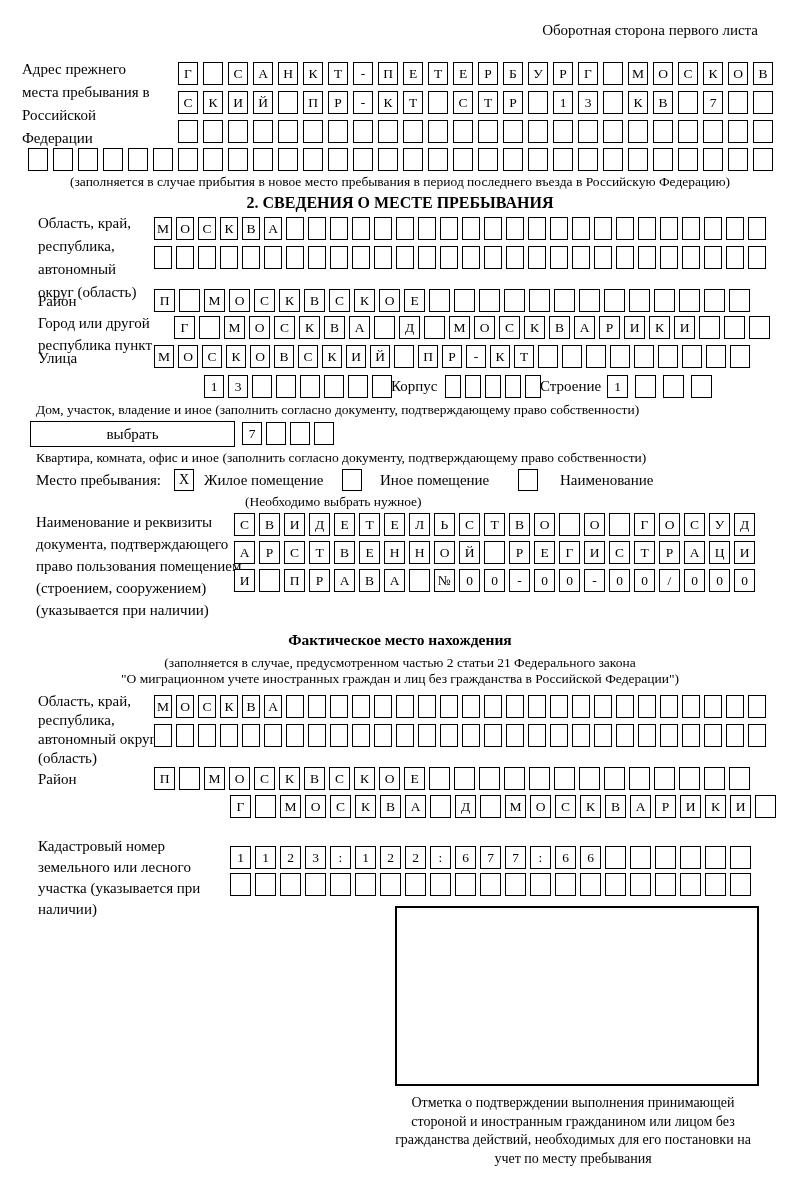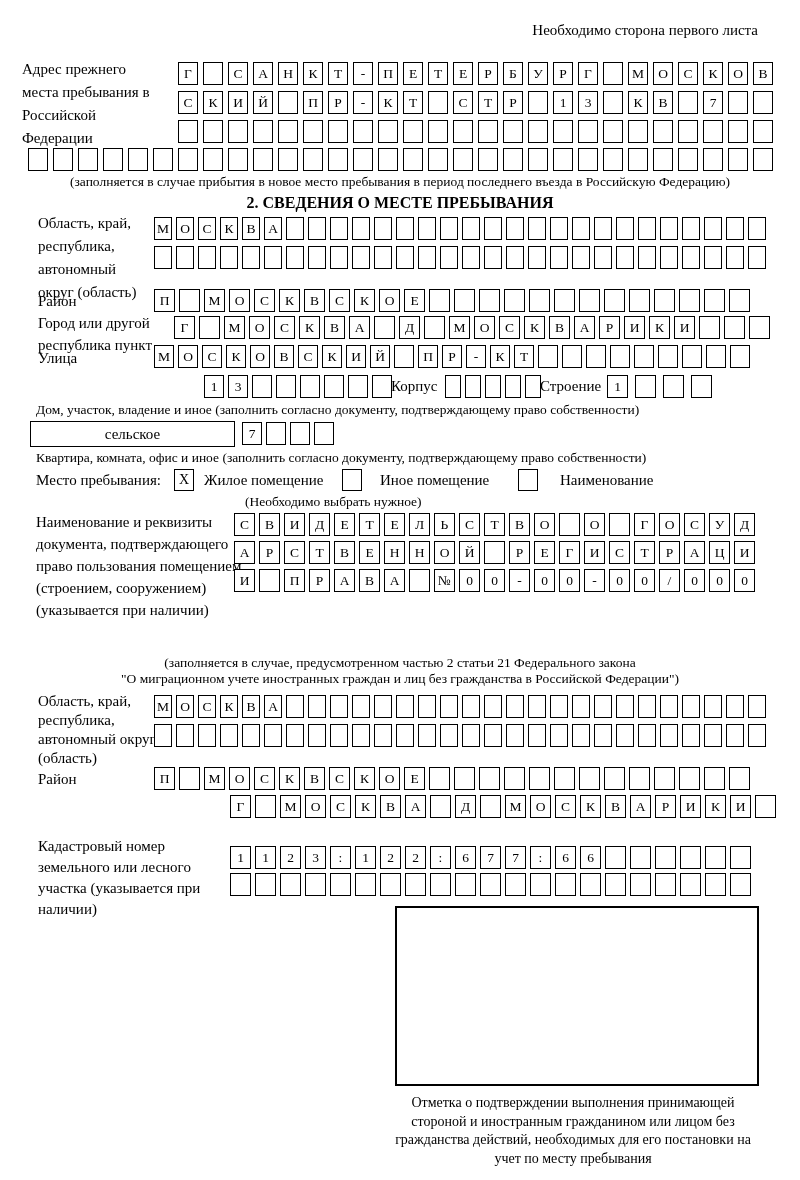--- a/index.html
+++ b/index.html
@@ -22,21 +22,21 @@
         text-align:center;font-size:14px;line-height:19px;background:#fff;}
   .inline-lbl{position:absolute;font-size:15px;}
   .bigbox{position:absolute;border:2px solid #000;background:#fff;}
   .caption{position:absolute;font-size:14px;line-height:18.5px;text-align:center;}
 </style>
 </head>
 <body>
 
 <div class="page">
 
-  <div class="abs" style="top:22px;right:42px;font-size:15px;">Необходимо сторона первого листа</div>
+  <div class="abs" style="top:22px;right:42px;font-size:15px;">Оборотная сторона первого листа</div>
 
   <div class="lbl" style="left:22px;top:58px;width:140px;">Адрес прежнего места пребывания в Российской Федерации</div>
   <div class="cellrow" style="left: 178px; top: 62px; gap: 5px;">
       <div class="cell" style="width: 20px;">Г</div>
       <div class="cell" style="width: 20px;"></div>
       <div class="cell" style="width: 20px;">С</div>
       <div class="cell" style="width: 20px;">А</div>
       <div class="cell" style="width: 20px;">Н</div>
       <div class="cell" style="width: 20px;">К</div>
       <div class="cell" style="width: 20px;">Т</div>
@@ -313,21 +313,21 @@
     </div>
   <div class="inline-lbl" style="left:540px;top:378px;">Строение</div>
   <div class="cellrow" style="left: 607px; top: 375px; gap: 7px;">
       <div class="cell" style="width: 21px;">1</div>
       <div class="cell" style="width: 21px;"></div>
       <div class="cell" style="width: 21px;"></div>
       <div class="cell" style="width: 21px;"></div>
     </div>
   <div class="note" style="left:36px;top:402px;">Дом, участок, владение и иное (заполнить согласно документу, подтверждающему право собственности)</div>
 
-  <div class="wbox" style="left:30px;top:421px;width:205px;">сельское</div>
+  <div class="wbox" style="left:30px;top:421px;width:205px;">выбрать</div>
   <div class="cellrow" style="left: 242px; top: 422px; gap: 4px;">
       <div class="cell" style="width: 20px;">7</div>
       <div class="cell" style="width: 20px;"></div>
       <div class="cell" style="width: 20px;"></div>
       <div class="cell" style="width: 20px;"></div>
     </div>
   <div class="note" style="left:36px;top:450px;">Квартира, комната, офис и иное (заполнить согласно документу, подтверждающему право собственности)</div>
 
   <div class="inline-lbl" style="left:36px;top:472px;">Место пребывания:</div>
   <div class="cbox" style="left:174px;top:469px;">X</div>
@@ -402,20 +402,21 @@
       <div class="cell" style="width: 21px;">0</div>
       <div class="cell" style="width: 21px;">-</div>
       <div class="cell" style="width: 21px;">0</div>
       <div class="cell" style="width: 21px;">0</div>
       <div class="cell" style="width: 21px;">/</div>
       <div class="cell" style="width: 21px;">0</div>
       <div class="cell" style="width: 21px;">0</div>
       <div class="cell" style="width: 21px;">0</div>
     </div>
 
+  <div class="sub-title centered" style="top:631px;">Фактическое место нахождения</div>
   <div class="note centered" style="top:655px;">(заполняется в случае, предусмотренном частью 2 статьи 21 Федерального закона</div>
   <div class="note centered" style="top:671px;">"О миграционном учете иностранных граждан и лиц без гражданства в Российской Федерации")</div>
 
   <div class="lbl lbl-tight" style="left:38px;top:692px;width:140px;">Область, край, республика, автономный округ (область)</div>
   <div class="cellrow" style="left: 154px; top: 695px; gap: 4px;">
       <div class="cell" style="width: 18px;">М</div>
       <div class="cell" style="width: 18px;">О</div>
       <div class="cell" style="width: 18px;">С</div>
       <div class="cell" style="width: 18px;">К</div>
       <div class="cell" style="width: 18px;">В</div>

